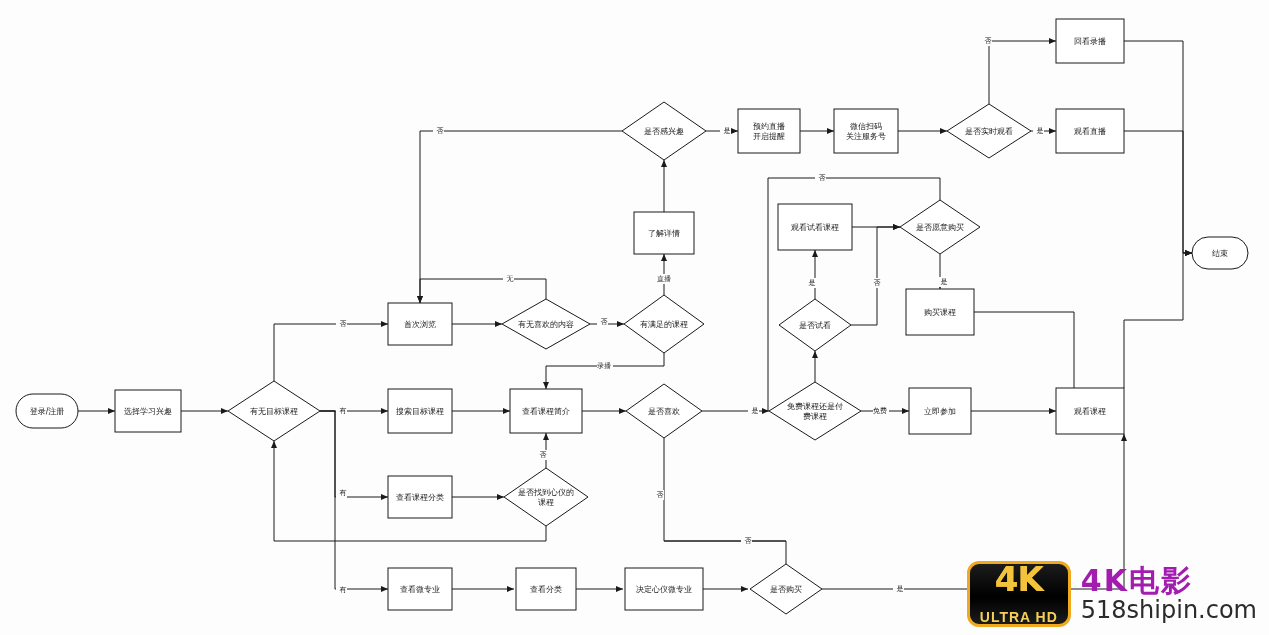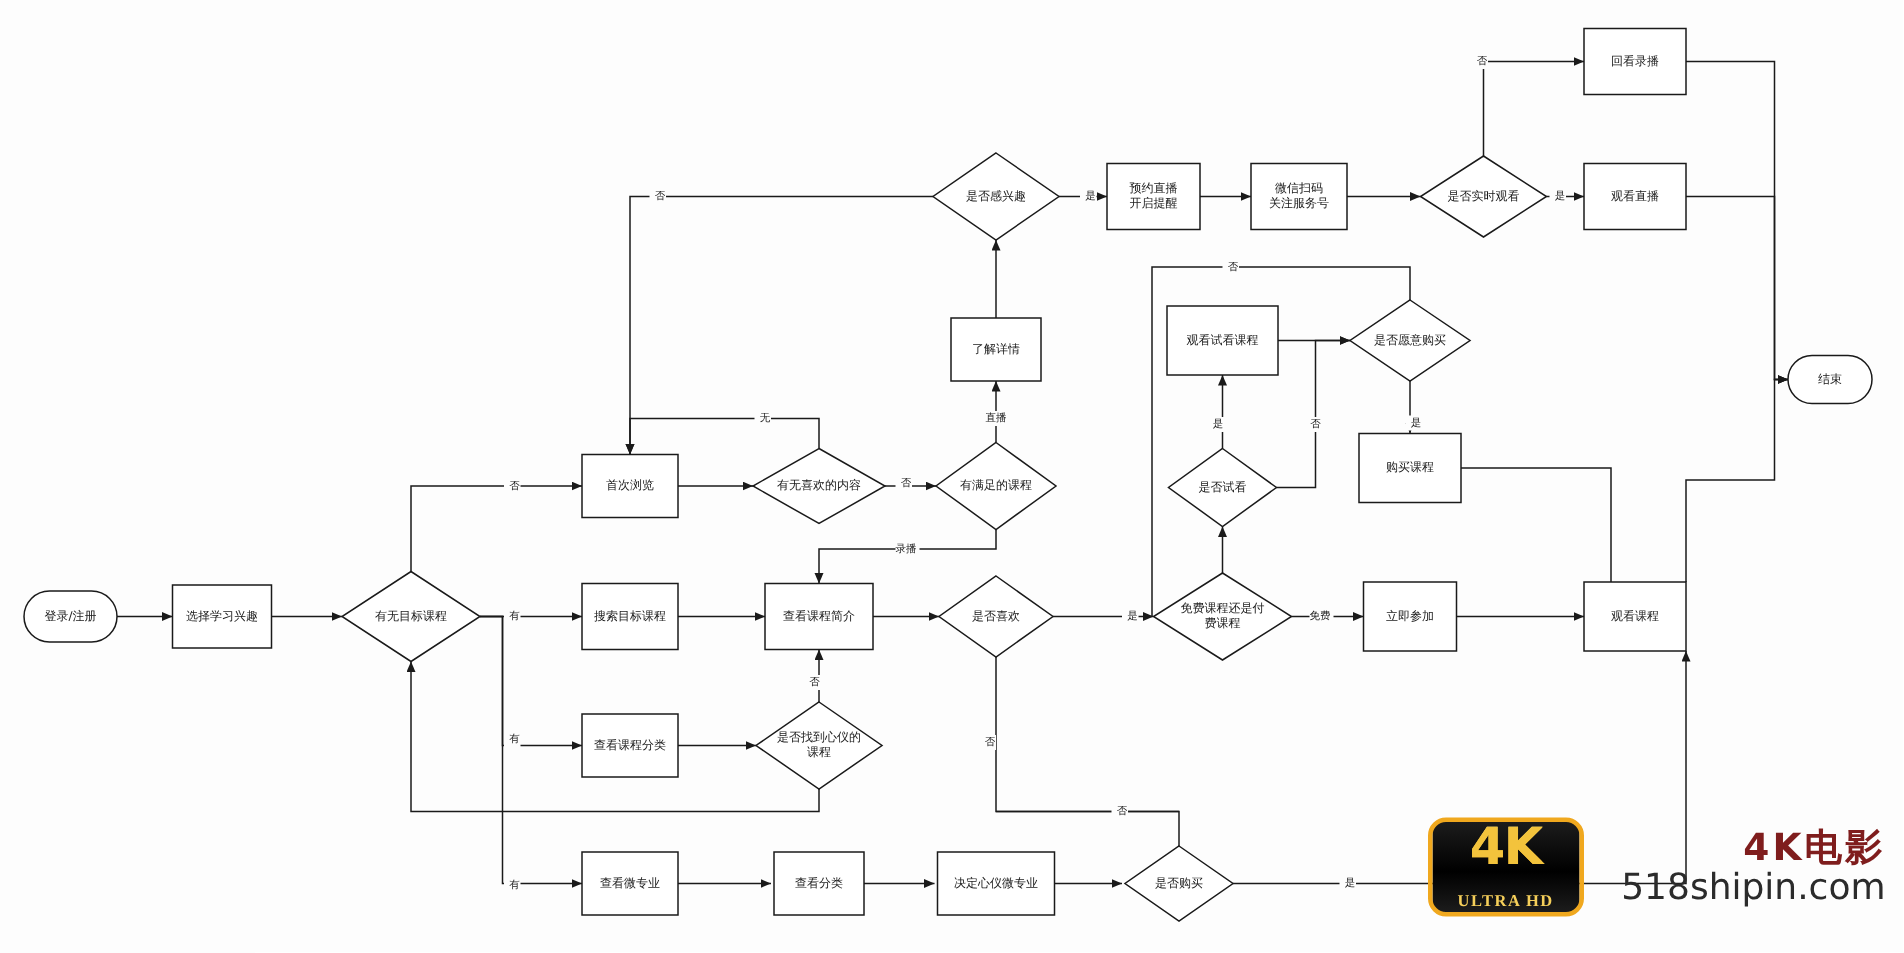--- a/index.html
+++ b/index.html
@@ -41,26 +41,25 @@
   }
   .edge-path {
     fill: none;
     stroke: #1a1a1a;
     stroke-width: 1;
   }
   
   #watermark {
     position: absolute;
     right: 12px;
-    bottom: 24px;
+    bottom: 8px;
     display: flex;
     align-items: center;
-    gap: 25px;
+    gap: 10px;
     pointer-events: none;
-    text-align: right;
   }
   #wm-badge {
     position: relative;
     width: 104px;
     height: 66px;
     border-radius: 12px;
     background: linear-gradient(180deg, #1c1c1c 0%, #000000 55%, #1c1c1c 100%);
     border: 3px solid #f0a81e;
     box-sizing: border-box;
     display: flex;
@@ -74,35 +73,35 @@
     line-height: 0.95;
     background: linear-gradient(180deg, #fff0a8 0%, #f7c53b 45%, #d99410 100%);
     -webkit-background-clip: text;
     background-clip: text;
     color: #f3c33c;
     letter-spacing: -1px;
     font-family: "DejaVu Sans", "Liberation Sans", sans-serif;
   }
   #wm-ultra {
     margin-top: 13px;
-    font-size: 11px;
+    font-size: 14px;
     font-weight: bold;
     letter-spacing: 1px;
     color: #f5cf5a;
-    font-family: Liberation Serif, serif;
+    font-family: Liberation Sans, sans-serif;
   }
   #wm-text {
     display: flex;
     flex-direction: column;
     justify-content: center;
   }
   #wm-title {
-    font-size: 25px;
+    font-size: 30px;
     font-weight: bold;
-    color: #7f1d1d;
+    color: #a21caf;
     line-height: 1.05;
     letter-spacing: 2px;
     font-family: "DejaVu Sans", "Liberation Sans", sans-serif;
   }
   #wm-url {
     font-size: 24px;
     font-weight: normal;
     color: #2b2b2b;
     line-height: 1.1;
     font-family: "DejaVu Sans", "Liberation Sans", sans-serif;

